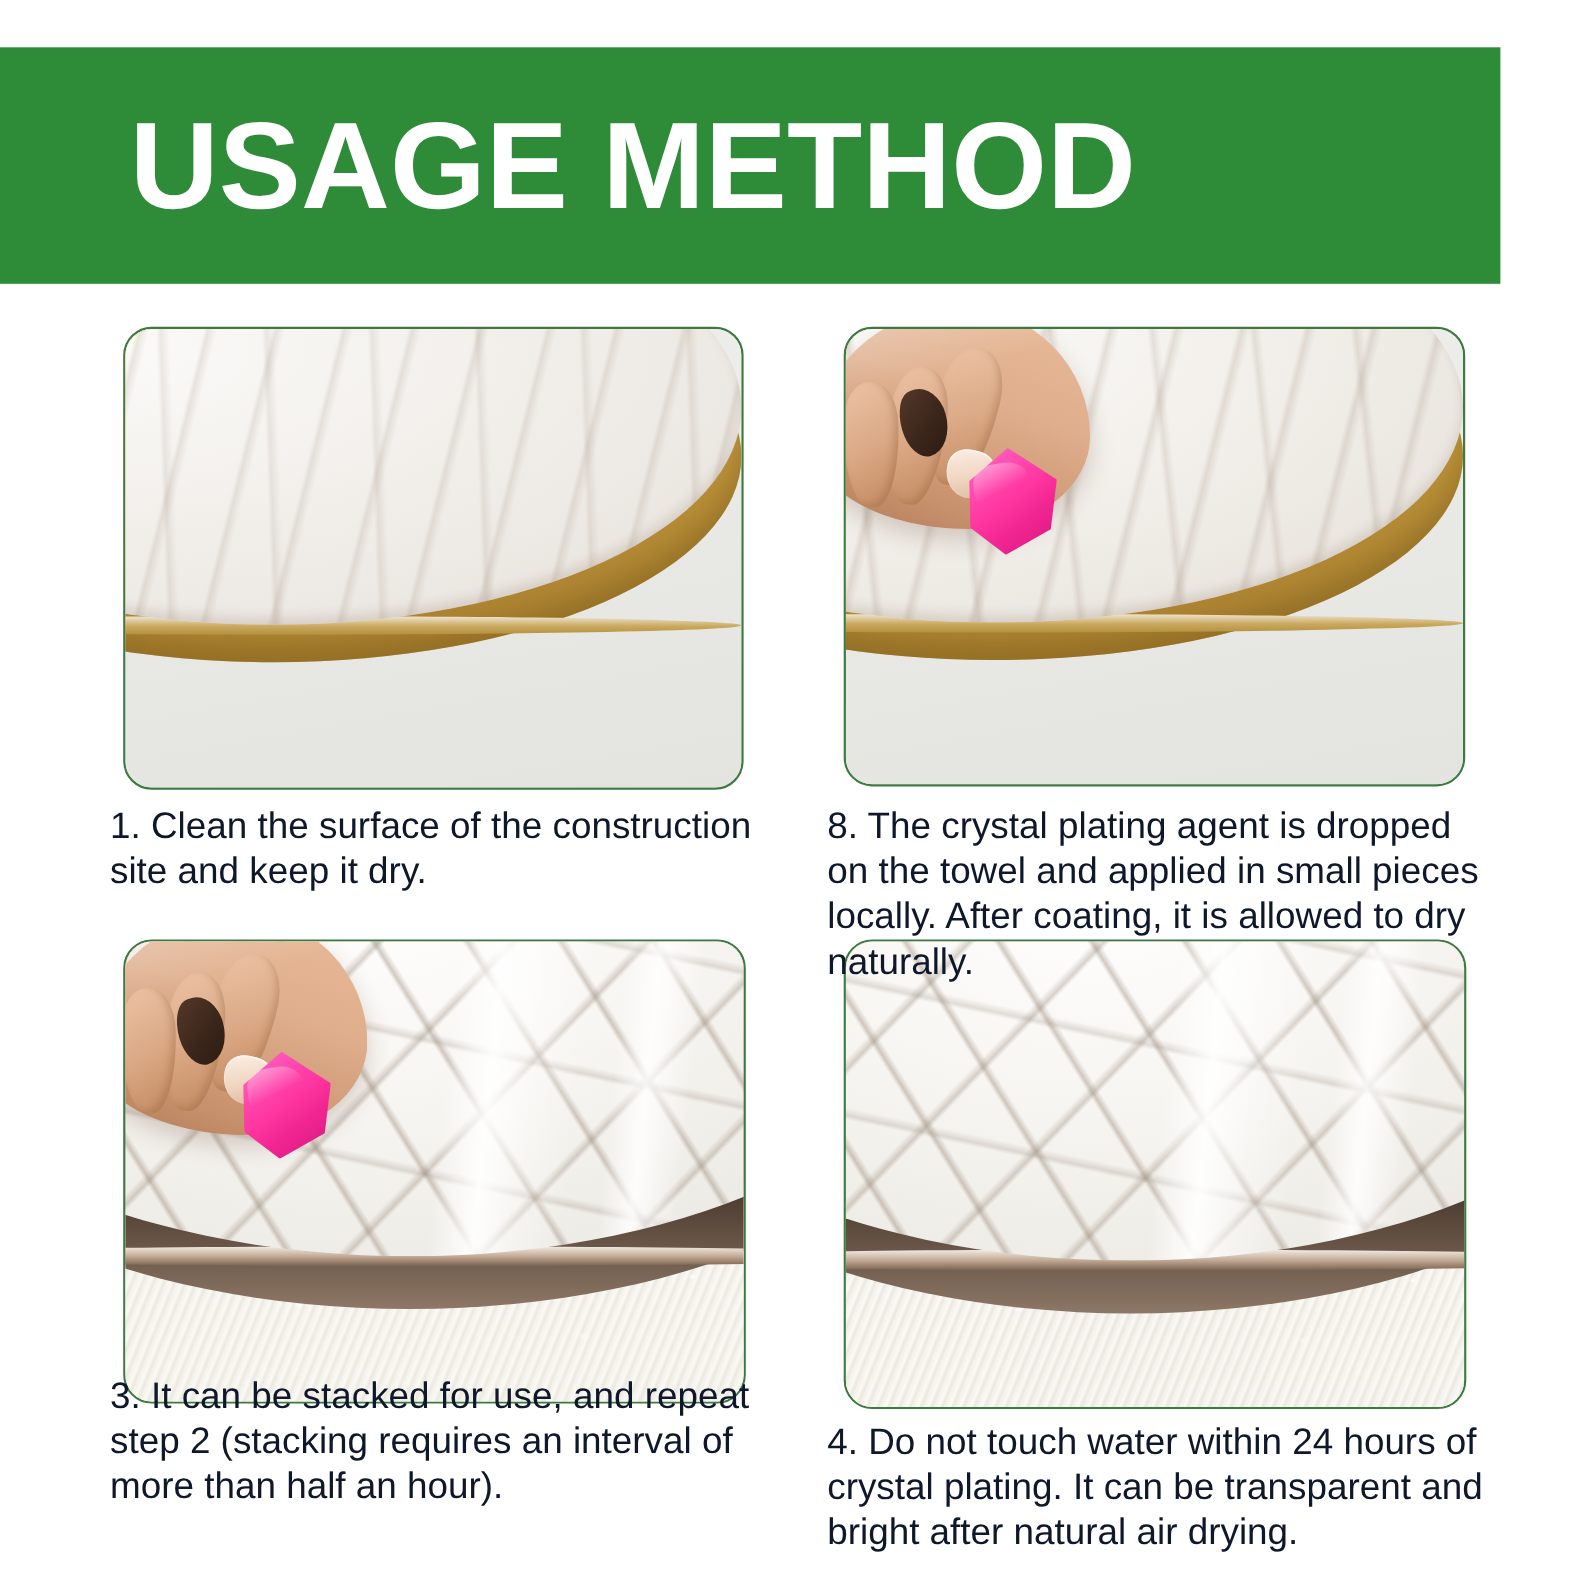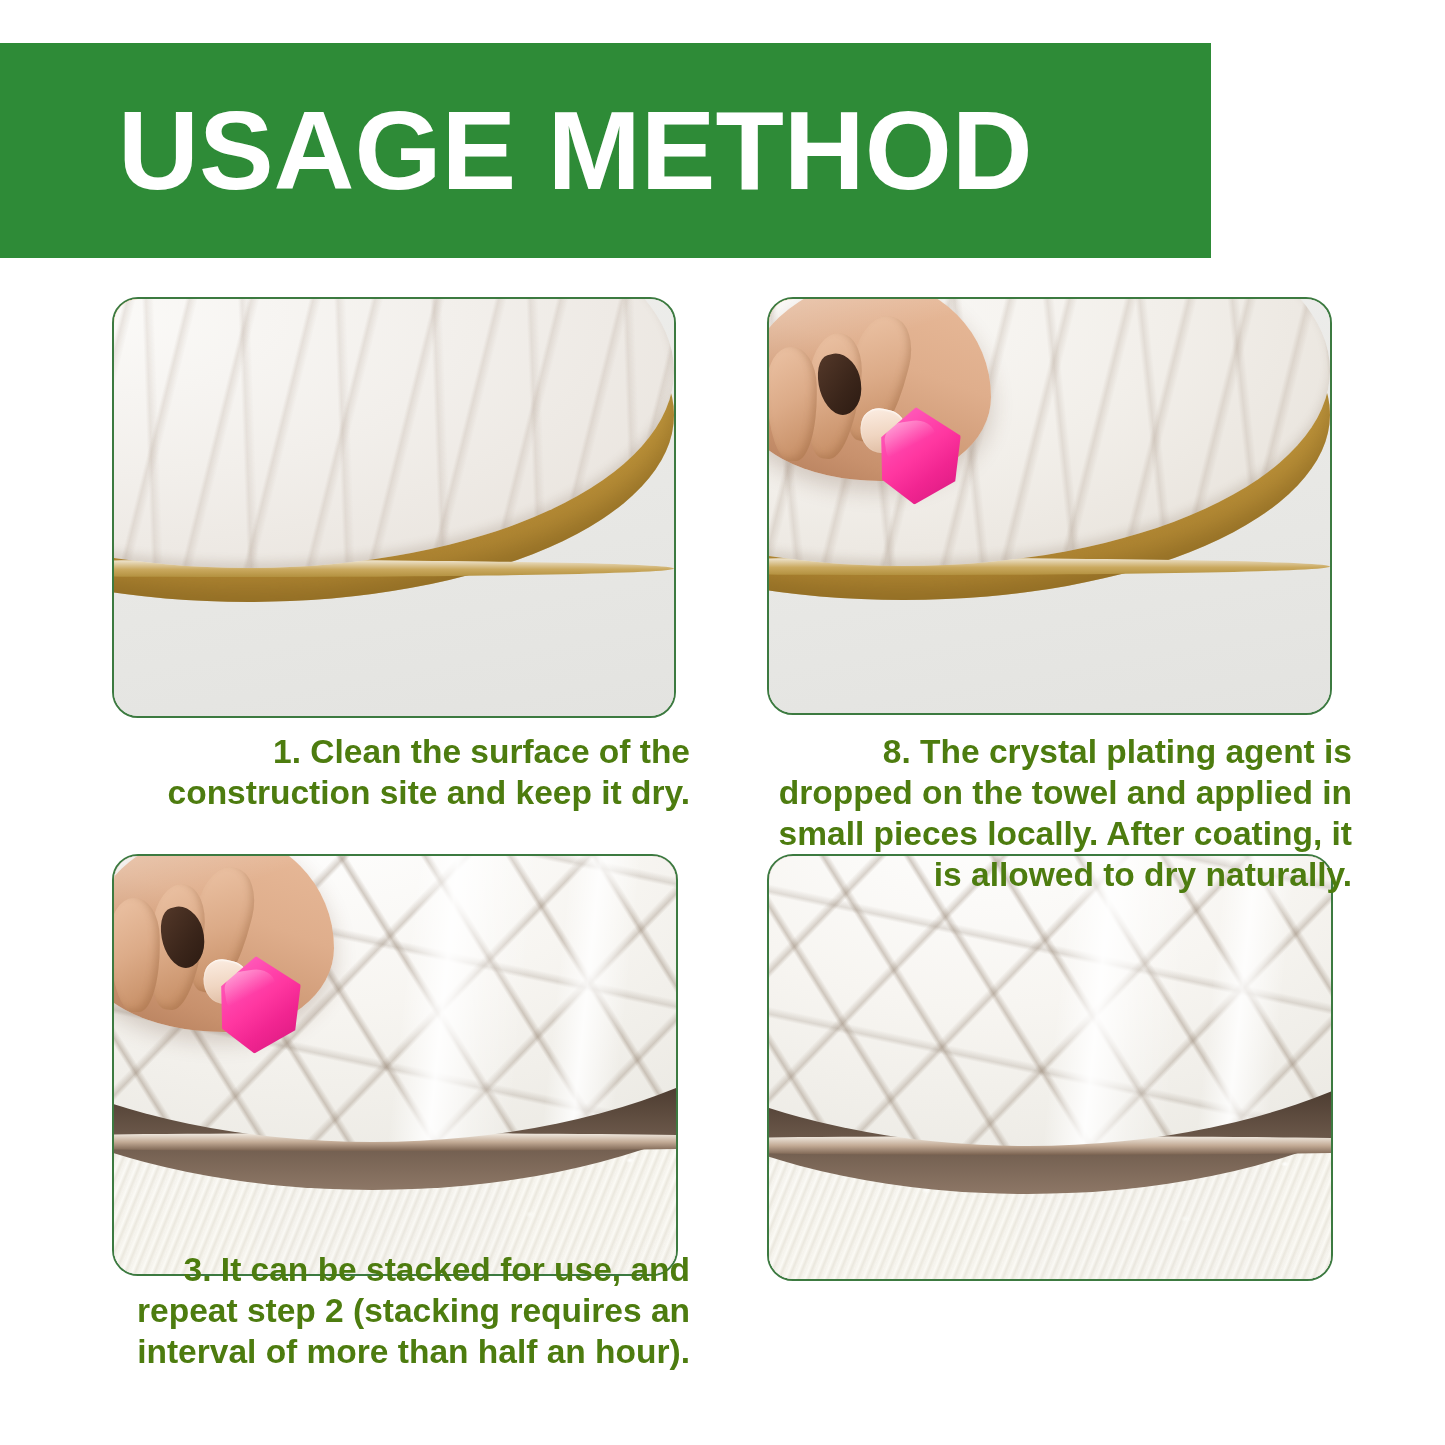--- a/index.html
+++ b/index.html
@@ -15,21 +15,21 @@
     width: 1445px;
     height: 1445px;
     background: #ffffff;
   }
 
   
   .header-band {
     position: absolute;
     left: 0;
     top: 43px;
-    width: 1211px;
+    width: 1364px;
     height: 215px;
     background: #2e8b37;
   }
   .header-title {
     position: absolute;
     left: 118px;
     top: 50%;
     transform: translateY(-50%);
     color: #ffffff;
     font-family: "Liberation Sans", sans-serif;
@@ -244,26 +244,26 @@
   }
   .cloth-fold {
     position: absolute;
     background: linear-gradient(160deg, rgba(255,255,255,0.45) 0%, rgba(255,255,255,0) 55%);
     border-radius: 40%;
   }
 
   
   .caption {
     position: absolute;
-    text-align: right;
-    color: #4d7c0f;
+    text-align: left;
+    color: #0f172a;
     font-family: "Liberation Sans", sans-serif;
     font-size: 33.5px;
     line-height: 41px;
-    font-weight: 700;
+    font-weight: 400;
   }
   .caption-1 { left: 100px; top: 731px; width: 590px; }
   .caption-2 { left: 752px; top: 731px; width: 600px; }
   .caption-3 { left: 100px; top: 1249px; width: 590px; }
   .caption-4 { left: 752px; top: 1291px; width: 600px; }
 </style>
 </head>
 <body>
 
 <div class="page">
@@ -337,14 +337,15 @@
         <div class="table-edge"></div>
         <div class="table-bevel"></div>
         <div class="table-top"></div>
       </div>
     </div>
   </div>
 
   <div class="caption caption-1">1. Clean the surface of the construction site and keep it dry.</div>
   <div class="caption caption-2">8. The crystal plating agent is dropped on the towel and applied in small pieces locally. After coating, it is allowed to dry naturally.</div>
   <div class="caption caption-3">3. It can be stacked for use, and repeat step 2 (stacking requires an interval of more than half an hour).</div>
+  <div class="caption caption-4">4. Do not touch water within 24 hours of crystal plating. It can be transparent and bright after natural air drying.</div>
 
 </div>
 
 </body></html>

